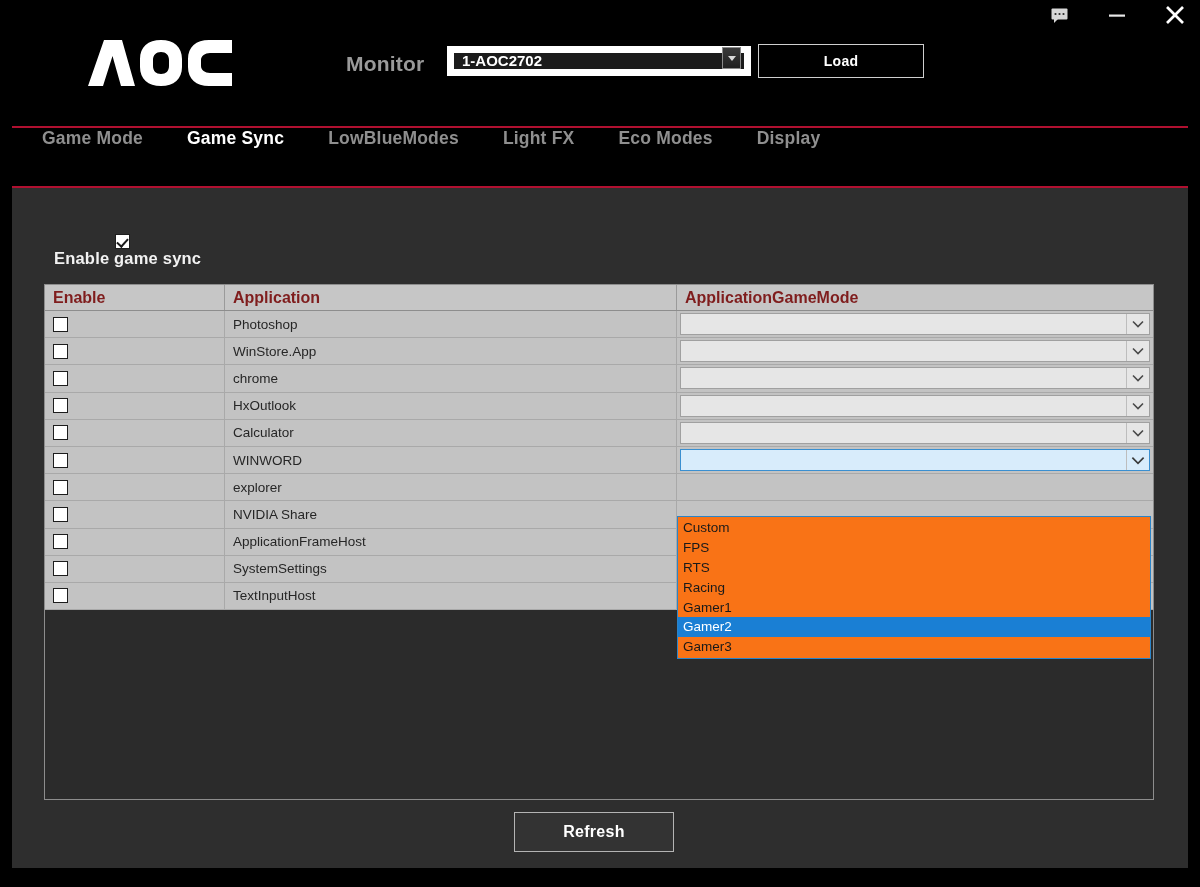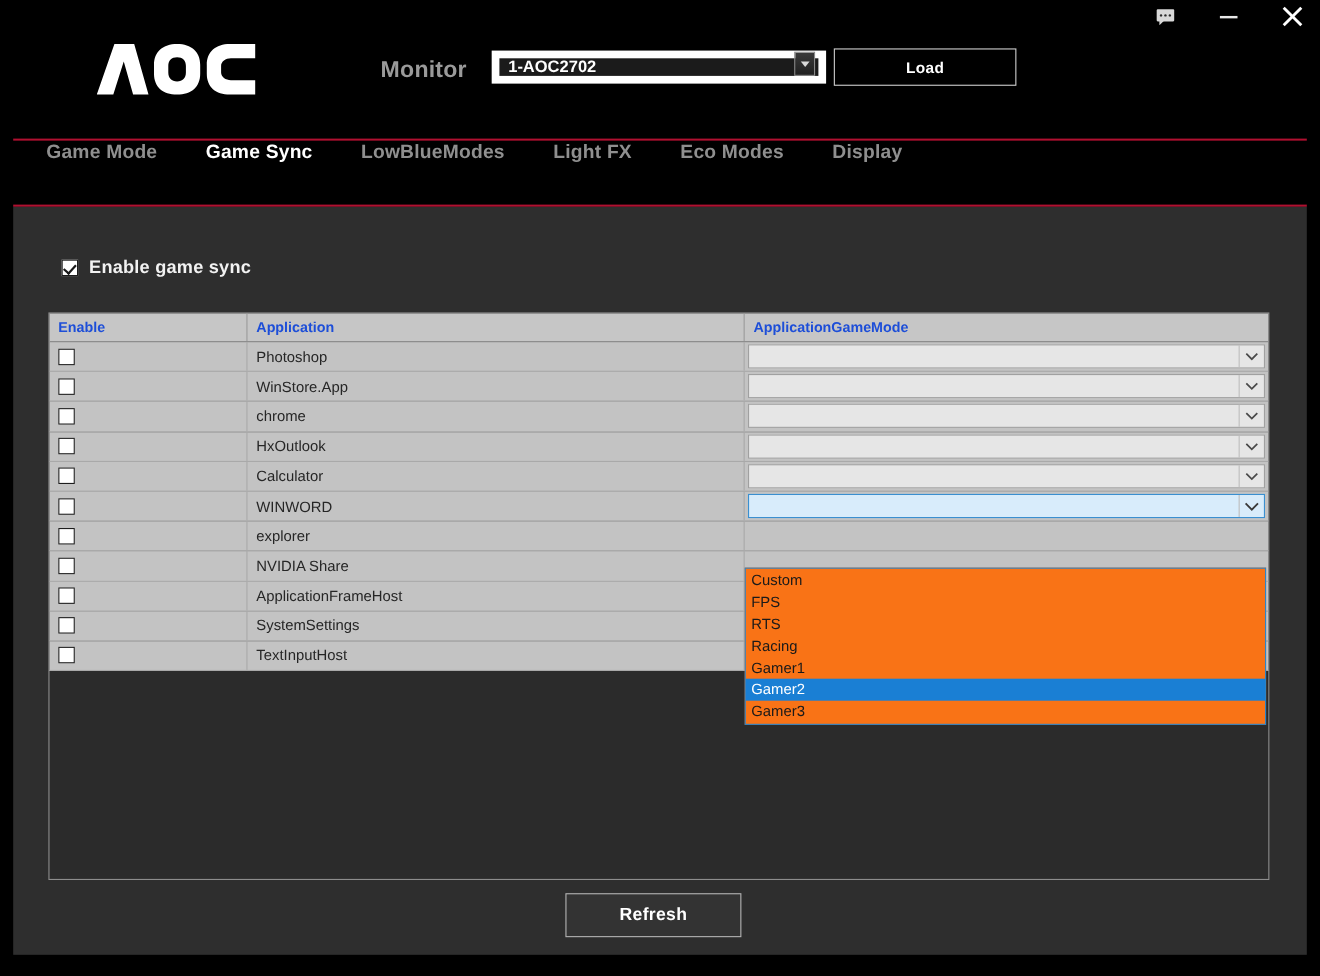--- a/index.html
+++ b/index.html
@@ -177,25 +177,26 @@
     position: absolute;
     left: 12px;
     top: 188px;
     width: 1176px;
     height: 680px;
     background: #2e2e2e;
   }
 
   .enable-sync-row {
     position: absolute;
-    left: 44px;
+    left: 32px;
     top: 46px;
     display: flex;
     align-items: center;
     cursor: pointer;
+    flex-direction: column;
   }
   .cb-white {
     width: 15px;
     height: 15px;
     background: #ffffff;
     border: 1px solid #1d1d1d;
     box-sizing: border-box;
     position: relative;
     flex: 0 0 auto;
   }
@@ -229,23 +230,23 @@
     overflow: visible;
   }
   .grid-header {
     display: flex;
     height: 26px;
     background: #c6c6c6;
     border-bottom: 1px solid #8d8d8d;
     box-sizing: border-box;
   }
   .gh-cell {
-    font-size: 13px;
+    font-size: 16px;
     font-weight: bold;
-    color: #1d4ed8;
+    color: #7f1d1d;
     display: flex;
     align-items: center;
     padding-left: 8px;
     box-sizing: border-box;
     border-right: 1px solid #9a9a9a;
     white-space: nowrap;
   }
   .col-enable { width: 180px; }
   .col-app    { width: 452px; }
   .col-mode   { flex: 1; border-right: none; }

